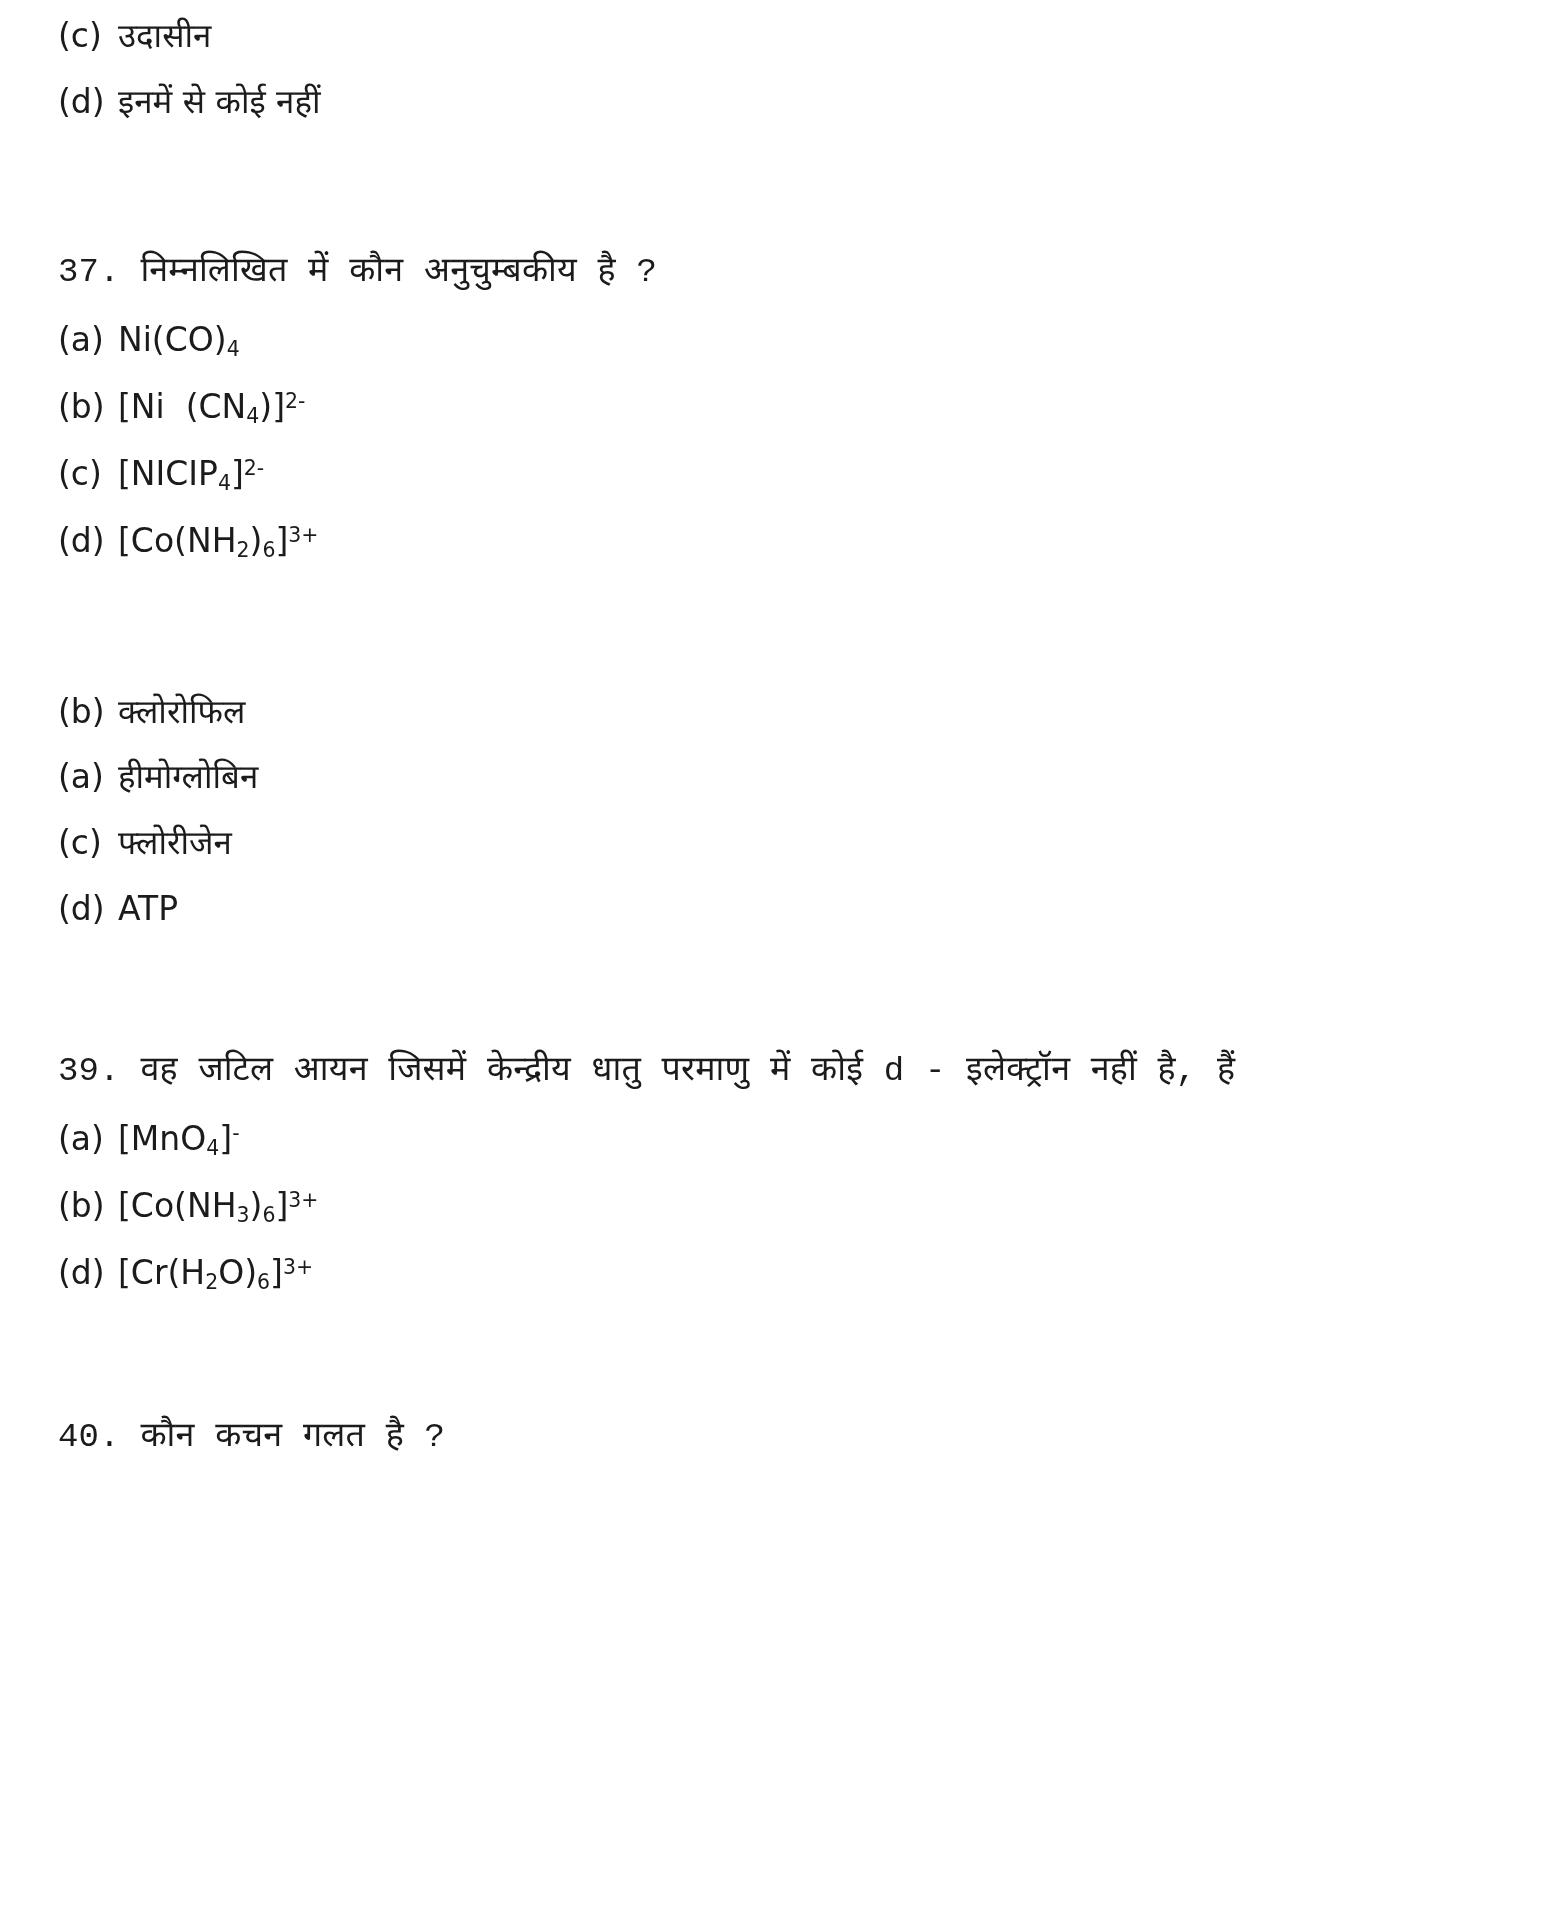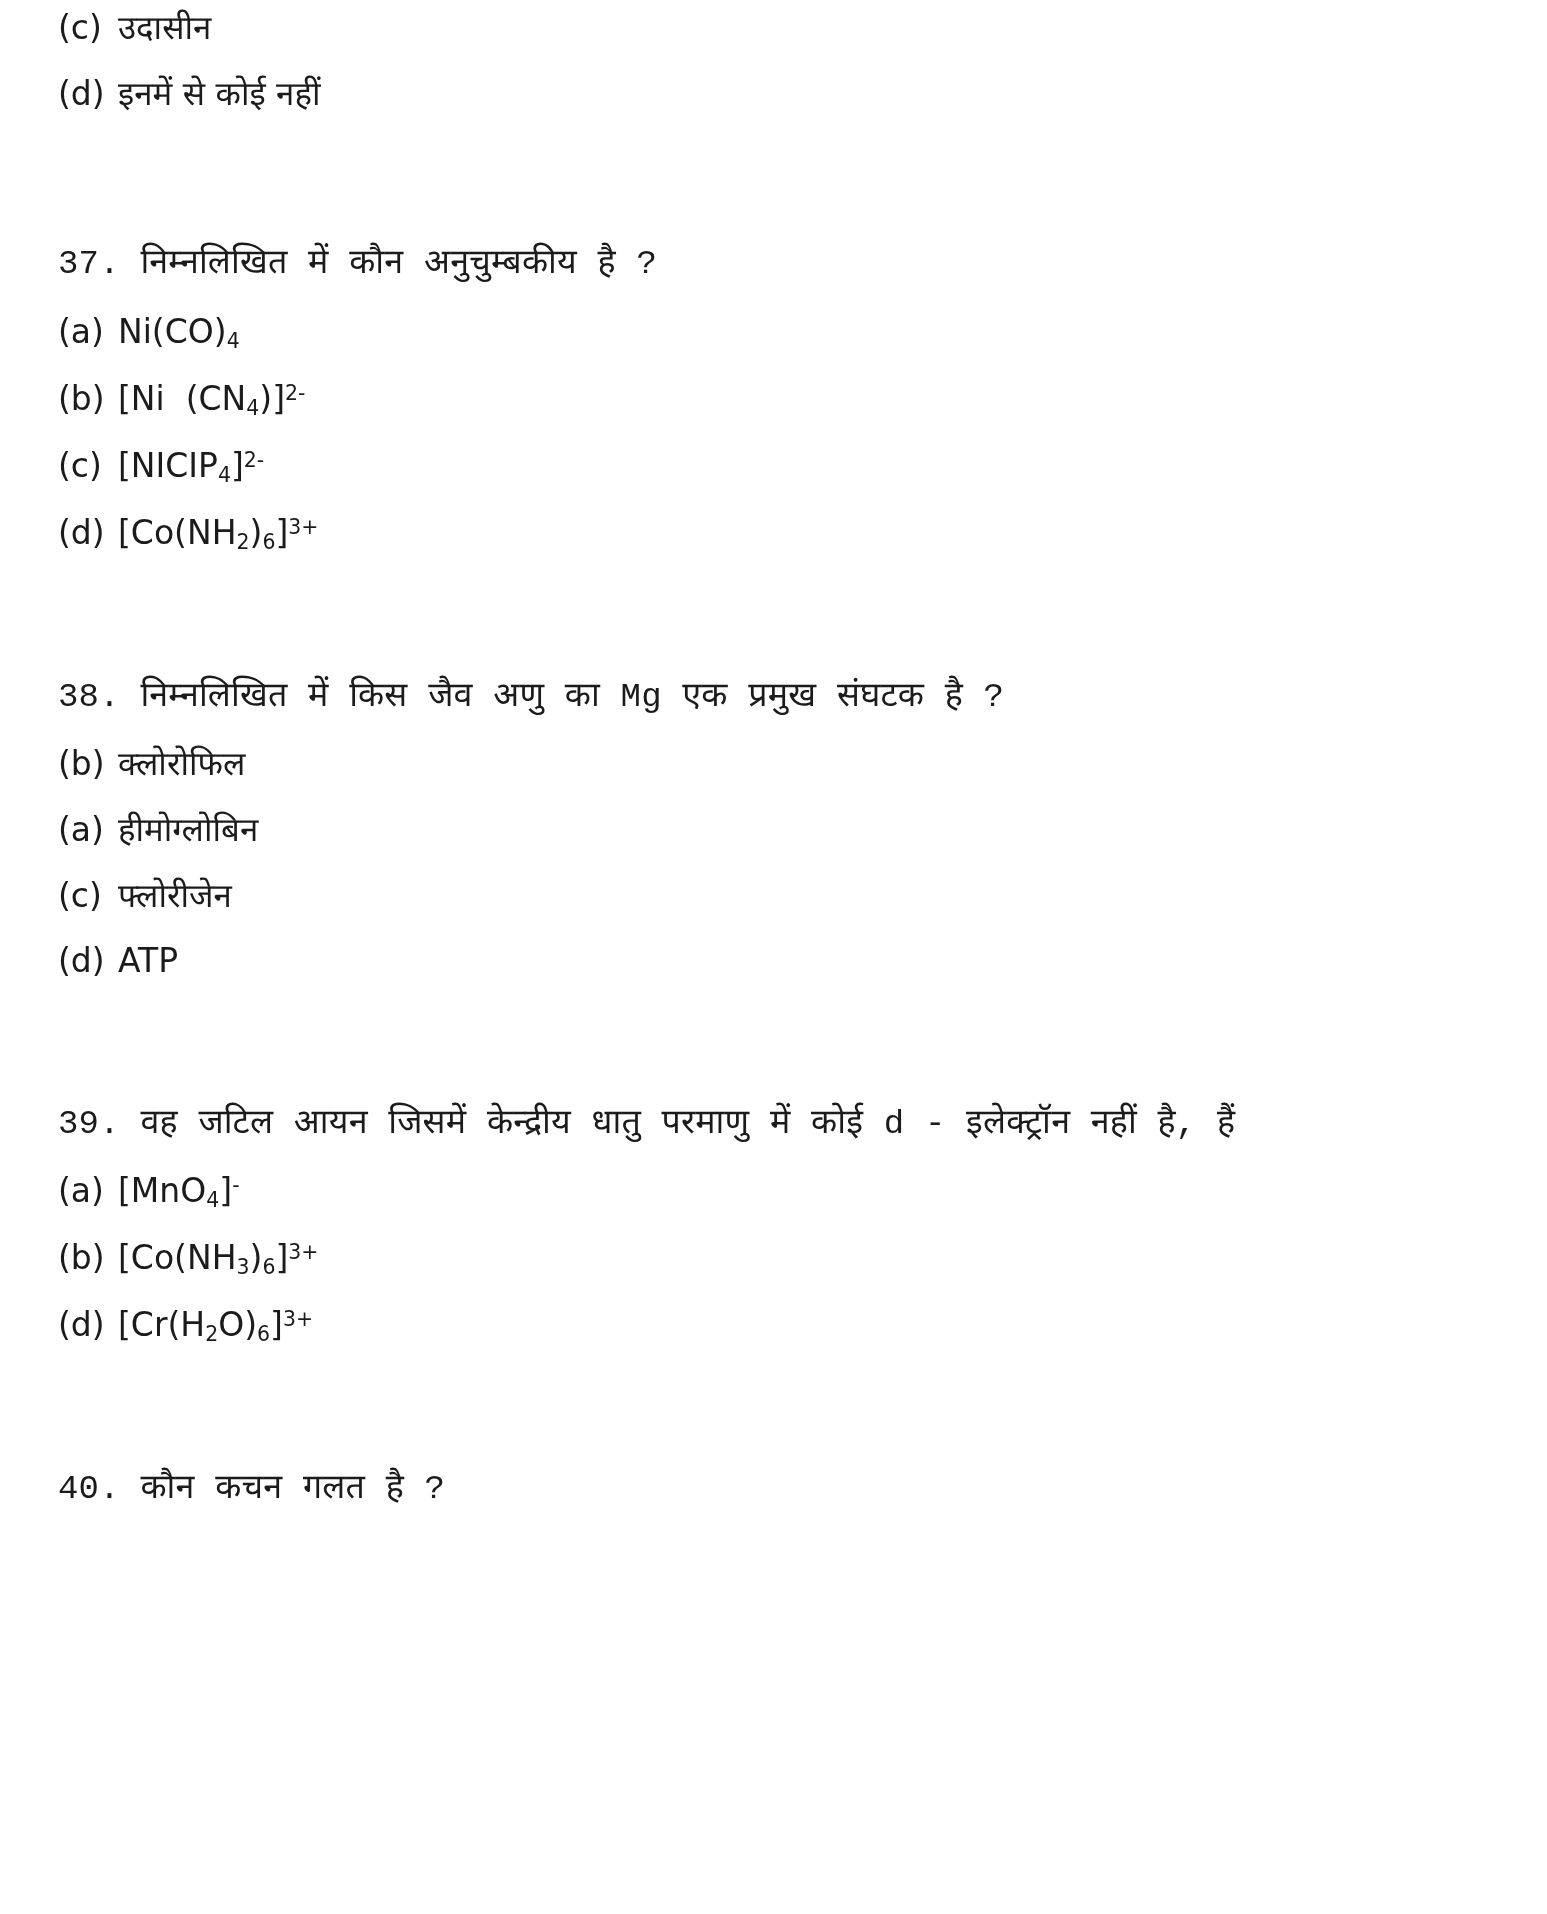--- a/index.html
+++ b/index.html
@@ -35,21 +35,21 @@
     padding: 0;
     white-space: nowrap;
     font-family: Liberation Mono, monospace;
   }
   .q-title {
     margin-bottom: 26px;
   }
   .opt-line {
     font-size: 33px;
     line-height: 1.2;
-    margin: 0 0 26px 0;
+    margin: 8px 0 26px 0;
     padding: 0;
     white-space: nowrap;
   }
   .opt-line .tag {
     display: inline-block;
     min-width: 60px;
   }
   .spacer-lg {
     height: 96px;
   }
@@ -99,24 +99,20 @@
       <span class="tag">(c)</span><span class="latin">[NICIP<sub>4</sub>]<sup>2-</sup></span>
     </p>
     <p class="opt-line">
       <span class="tag">(d)</span><span class="latin">[Co(NH<sub>2</sub>)<sub>6</sub>]<sup>3+</sup></span>
     </p>
   </div>
 
   <div class="spacer-lg"></div>
 
   <div class="q-block">
-    <p class="q-line q-title">
-      <span>38.</span>
-      <span>निम्नलिखित में किस जैव अणु का Mg एक प्रमुख संघटक है ?</span>
-    </p>
     <p class="opt-line">
       <span class="tag">(b)</span><span>क्लोरोफिल</span>
     </p>
     <p class="opt-line">
       <span class="tag">(a)</span><span>हीमोग्लोबिन</span>
     </p>
     <p class="opt-line">
       <span class="tag">(c)</span><span>फ्लोरीजेन</span>
     </p>
     <p class="opt-line">

